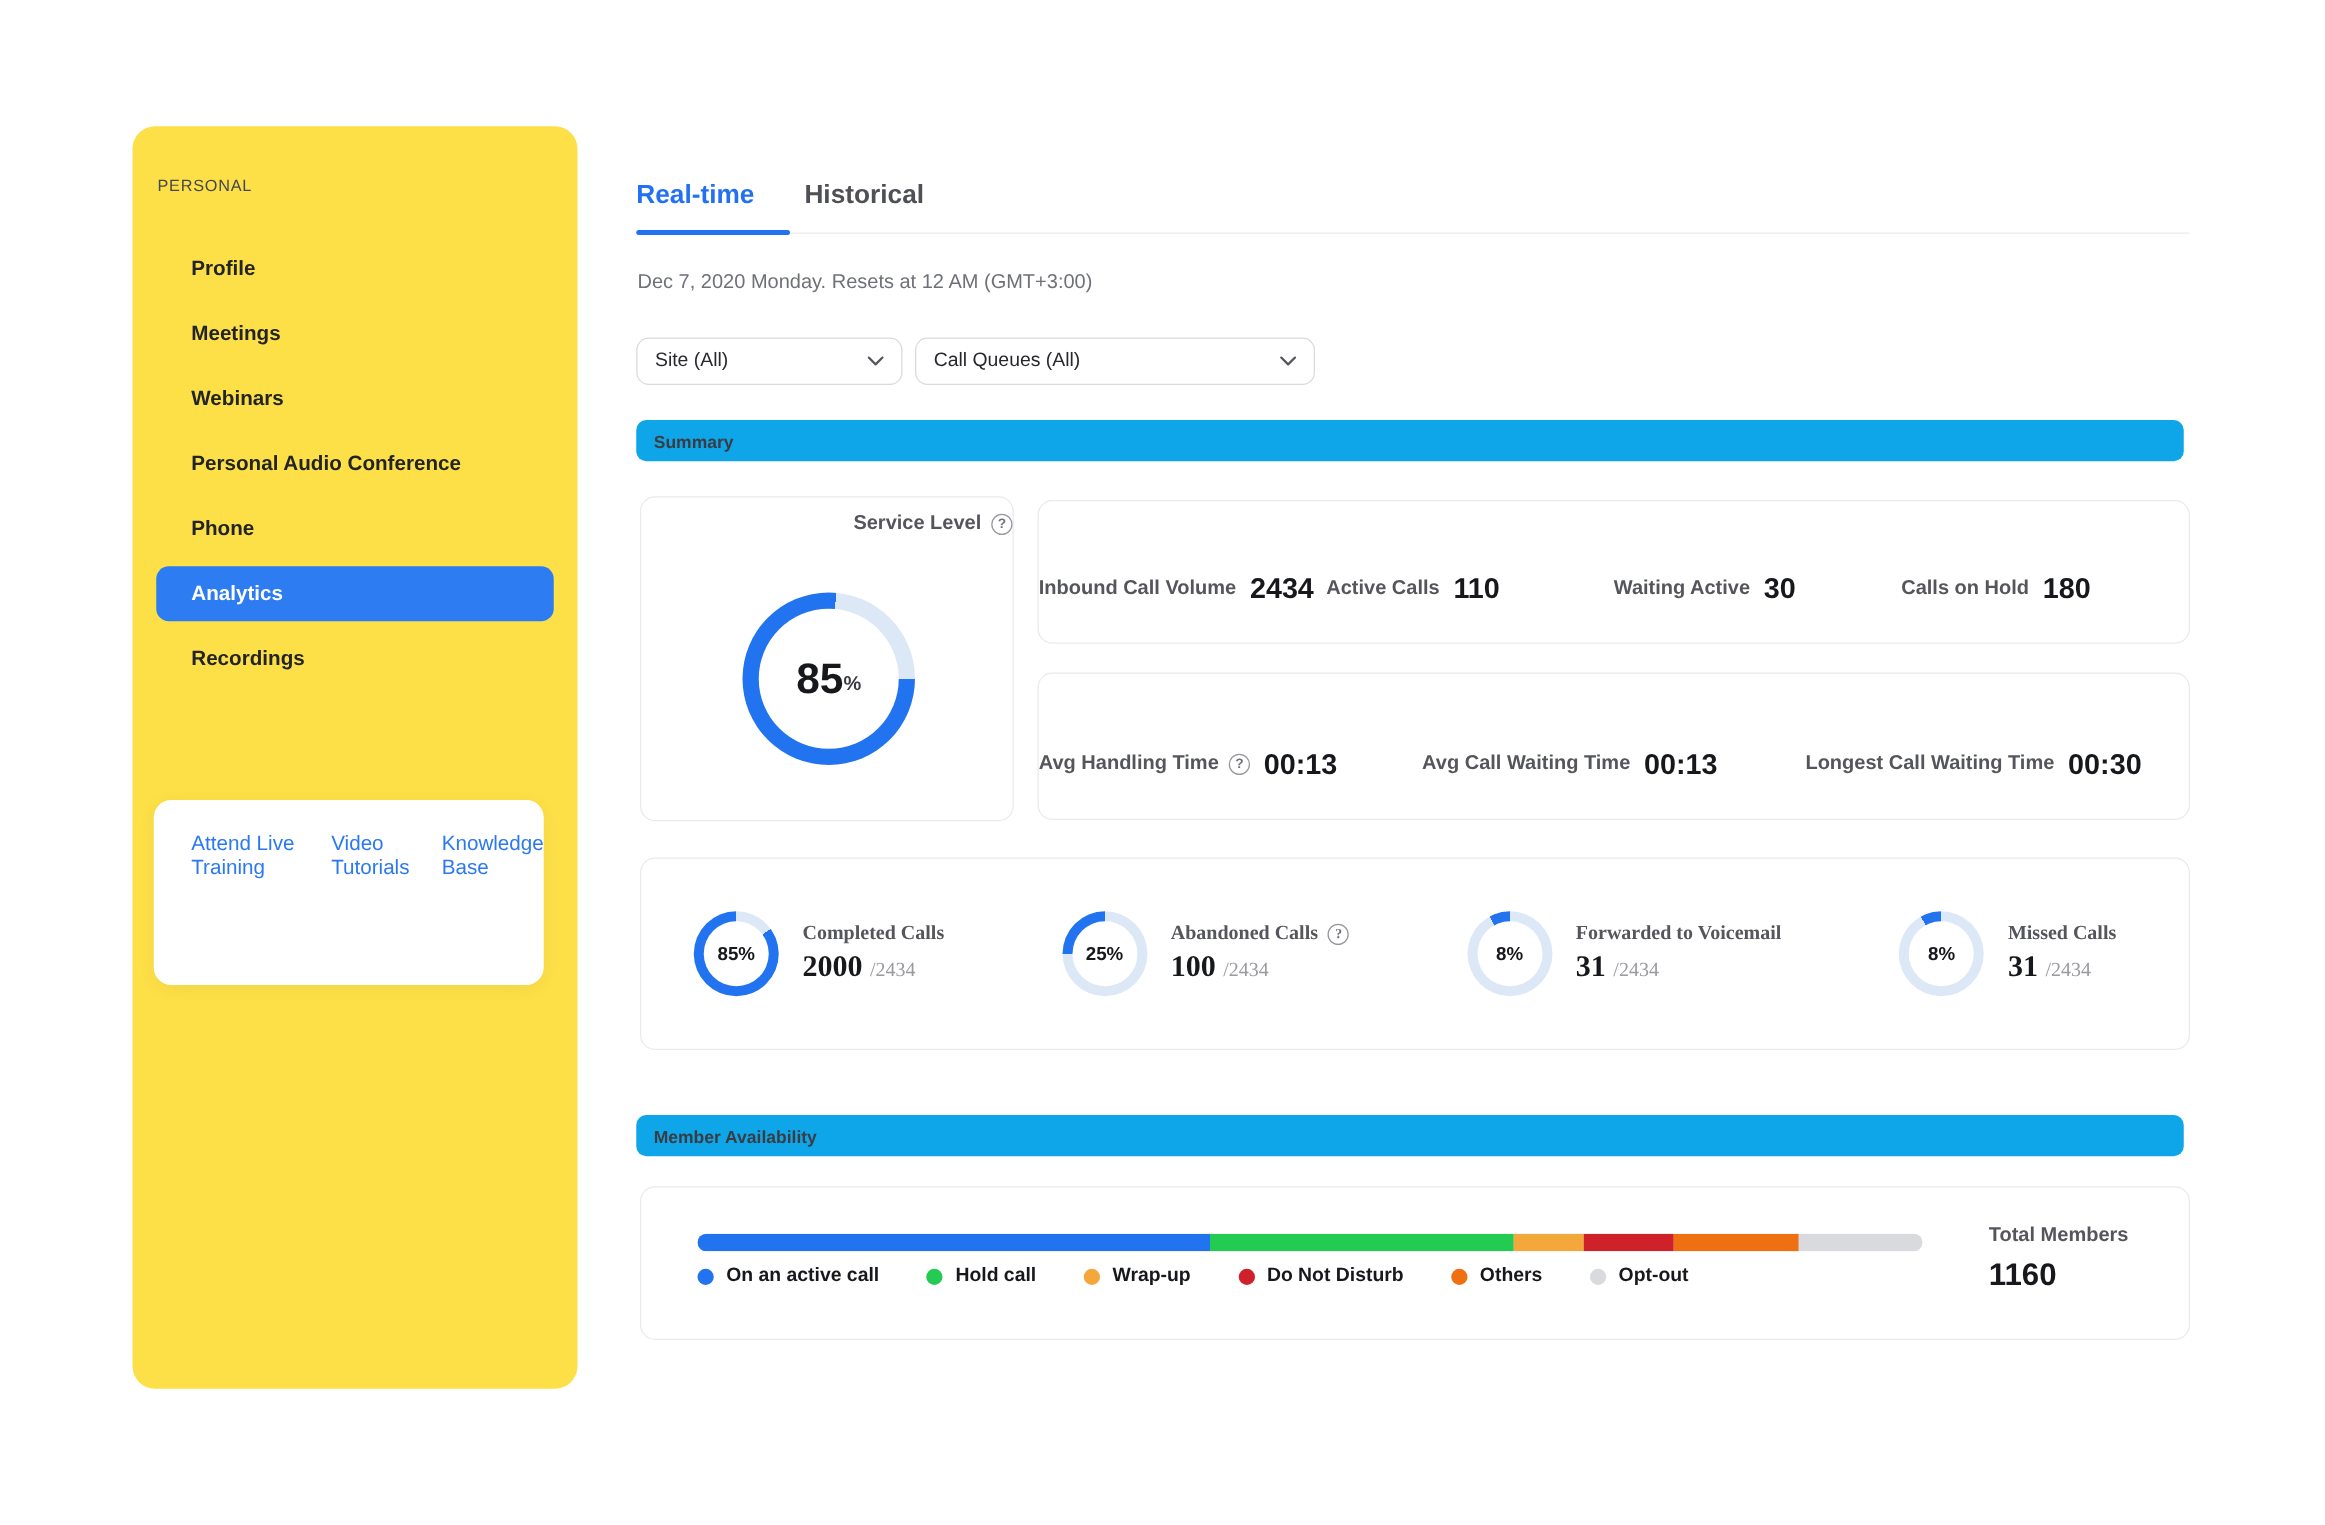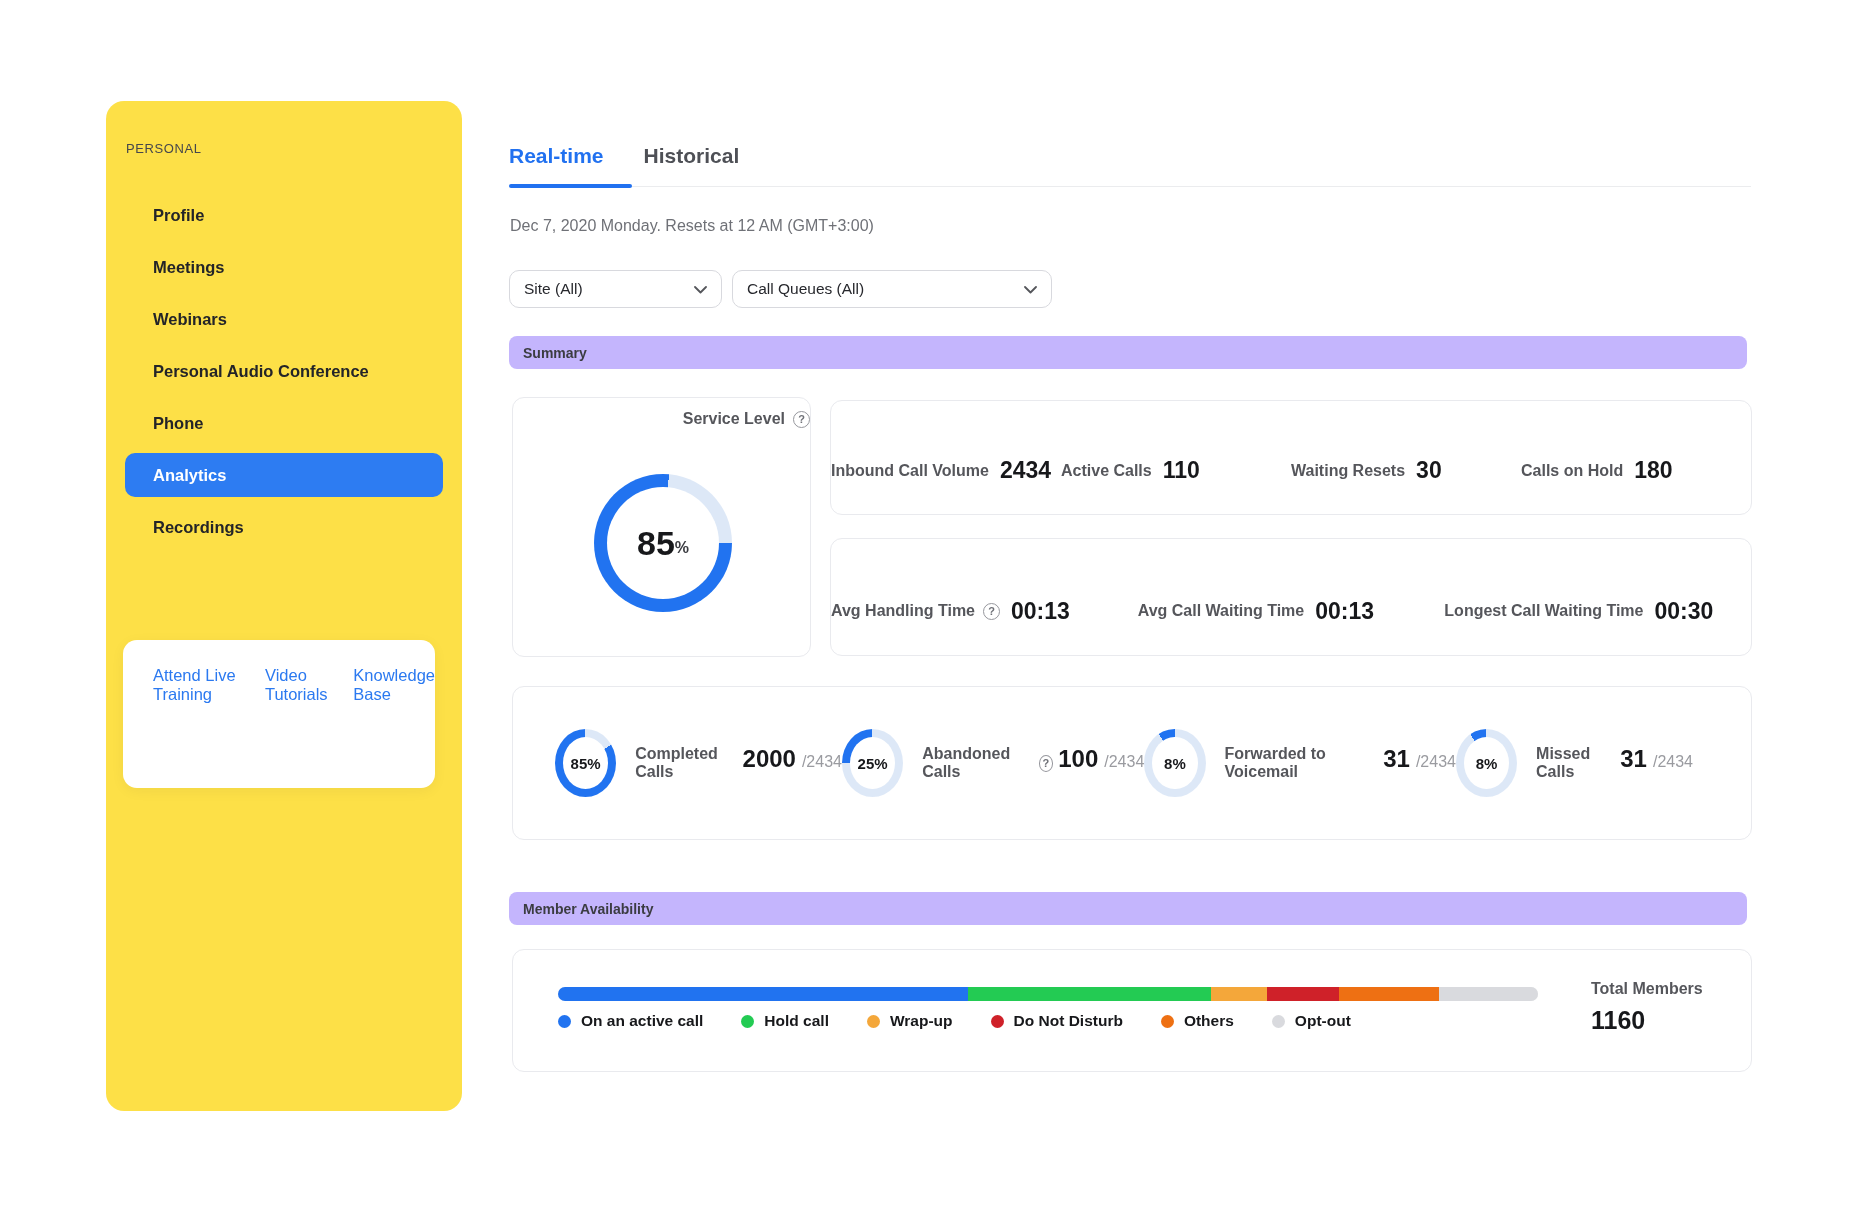--- a/index.html
+++ b/index.html
@@ -33,21 +33,21 @@
   .date-line { position:absolute; left:1px; top:217px; font-size:16px; color:#6f7177; }
 
   .select { position:absolute; top:270px; height:38px; background:#fff;
     border:1px solid #d8d9de; border-radius:10px; display:flex; align-items:center;
     justify-content:space-between; padding:0 14px; cursor:pointer; }
   .select-site { left:0; width:213px; }
   .select-queues { left:223px; width:320px; }
   .select-label { font-size:15.5px; font-weight:500; color:#27282d; }
 
   .section-head { position:absolute; left:0; width:1238px; height:33px;
-    background:#c4b5fd; border-radius:8px; display:flex; align-items:center;
+    background:#0ea5e9; border-radius:8px; display:flex; align-items:center;
     padding-left:14px; font-size:14px; font-weight:700; color:#3b3c41; }
   .head-summary { top:336px; }
   .head-availability { top:892px; }
 
   .card { position:absolute; background:#fff; border:1px solid #e9eaee; border-radius:12px; }
   .service-card { left:3px; top:397px; width:299px; height:260px; }
   .stats-a { left:321px; top:400px; width:922px; height:115px; display:flex; padding-top:26px; }
   .stats-b { left:321px; top:538px; width:922px; height:118px; display:flex; padding-top:28px; }
   .calls-card { left:3px; top:686px; width:1240px; height:154px; display:flex;
     align-items:center; justify-content:space-between; padding:0 58px 0 42px; }
@@ -68,21 +68,21 @@
   .donut-hole.sm { inset:8px; }
   .donut-text { position:absolute; inset:0; display:flex; align-items:center;
     justify-content:center; }
   .donut-text .big { font-size:34px; font-weight:700; color:#17181b; }
   .donut-text .pct { font-size:16px; font-weight:700; color:#3a3b40; margin-top:10px; }
 
   .call-item { display:flex; align-items:center; gap:19px; }
   .donut-sm { position:relative; width:68px; height:68px; border-radius:50%;
     display:flex; align-items:center; justify-content:center; }
   .donut-pct { position:relative; z-index:1; font-size:15px; font-weight:700; color:#17181b; }
-  .call-text { display:flex; flex-direction:row; gap:5px; }
+  .call-text { display:flex; flex-direction:column; gap:5px;font-family:Liberation Serif, serif; }
   .call-label { font-size:16px; font-weight:600; color:#55565b; display:flex; align-items:center; }
   .call-value-row { display:flex; align-items:baseline; gap:6px; }
   .call-value { font-size:24px; font-weight:700; color:#17181b; }
   .call-total { font-size:16px; font-weight:500; color:#9a9ba0; }
 
   .avail-bar { position:absolute; left:45px; top:37px; width:980px; height:14px;
     border-radius:7px; overflow:hidden; display:flex; background:#eceded; }
   .avail-seg { height:100%; flex-grow:0; flex-shrink:0; }
   .legend { position:absolute; left:45px; top:62px; display:flex; gap:38px; align-items:center; }
   .legend-item { display:flex; align-items:center; gap:10px;justify-content:space-between; }
@@ -162,21 +162,21 @@
   <div class="card stats-a">
     <div class="stat-cell">
       <div class="stat-label">Inbound Call Volume</div>
       <div class="stat-value">2434</div>
     </div>
     <div class="stat-cell">
       <div class="stat-label">Active Calls</div>
       <div class="stat-value">110</div>
     </div>
     <div class="stat-cell">
-      <div class="stat-label">Waiting Resets</div>
+      <div class="stat-label">Waiting Active</div>
       <div class="stat-value">30</div>
     </div>
     <div class="stat-cell">
       <div class="stat-label">Calls on Hold</div>
       <div class="stat-value">180</div>
     </div>
   </div>
 
   <div class="card stats-b">
     <div class="stat-cell">

